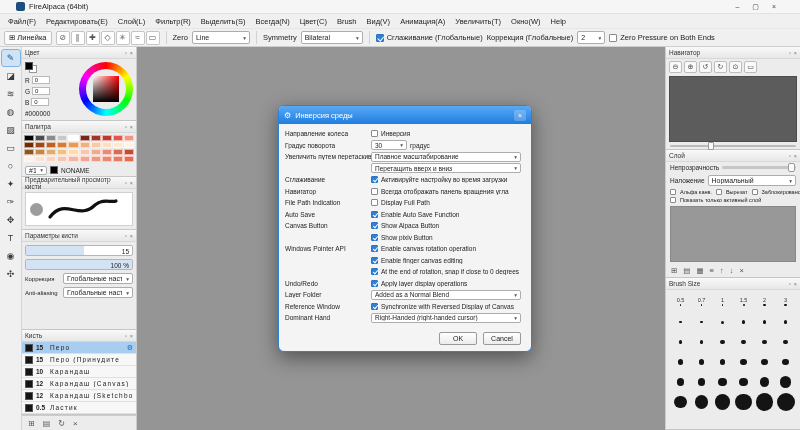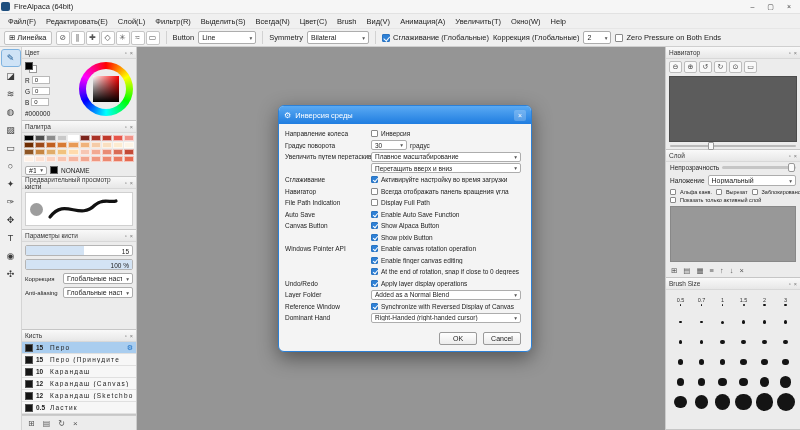--- a/index.html
+++ b/index.html
@@ -1,21 +1,21 @@
 <!DOCTYPE html>
 <html><head>
 <meta charset="utf-8">
 <style>
   * { box-sizing: border-box; margin: 0; padding: 0; }
   html,body { width:800px; height:430px; overflow:hidden; }
   body { font-family:"Liberation Sans","DejaVu Sans",sans-serif; background:#f0f0f0; color:#222; font-size:8px; }
   #app { position:relative; width:800px; height:430px; display:flex; flex-direction:column; }
 
   
-  .titlebar { height:14px; display:flex; align-items:center; padding:0 1px; background:#f6f6f6; border-bottom:1px solid #e2e2e2; font-size:7.5px; flex:none; }
+  .titlebar { height:14px; display:flex; align-items:center; padding:0 16px; background:#f6f6f6; border-bottom:1px solid #e2e2e2; font-size:7.5px; flex:none; }
   .app-icon { width:9px; height:9px; background:#1d4e7e; border-radius:2px; margin-right:4px; flex:none; }
   .win-controls { margin-left:auto; display:flex; gap:13px; padding-right:8px; font-size:7px; color:#444; }
 
   
   .menubar { height:14px; display:flex; align-items:center; padding:0 3px; font-size:7.5px; flex:none; }
   .menu-item { padding:0 5px; white-space:nowrap; }
 
   
   .toolbar { height:19px; display:flex; align-items:center; gap:4px; padding:0 4px; border-top:1px solid #e6e6e6; border-bottom:1px solid #cfcfcf; background:#f0f0f0; font-size:7.5px; flex:none; white-space:nowrap; }
   .tb-btn { display:flex; align-items:center; gap:2px; border:1px solid #c3c3c3; background:#fbfbfb; height:14px; padding:0 4px; border-radius:2px; }
@@ -166,21 +166,21 @@
     <div class="snaps" id="snap-icons">
         <div class="snap-btn">⊘</div>
         <div class="snap-btn">∥</div>
         <div class="snap-btn">✚</div>
         <div class="snap-btn">◇</div>
         <div class="snap-btn">✳</div>
         <div class="snap-btn">≈</div>
         <div class="snap-btn">▭</div>
       </div>
     <div class="vsep"></div>
-    <span>Button</span>
+    <span>Zero</span>
     <div class="combo" style="width:58px">
       <span class="val">Line</span>
       <span class="arrow">▾</span>
     </div>
     <div class="vsep"></div>
     <span>Symmetry</span>
     <div class="combo" style="width:62px">
       <span class="val">Bilateral</span>
       <span class="arrow">▾</span>
     </div>

